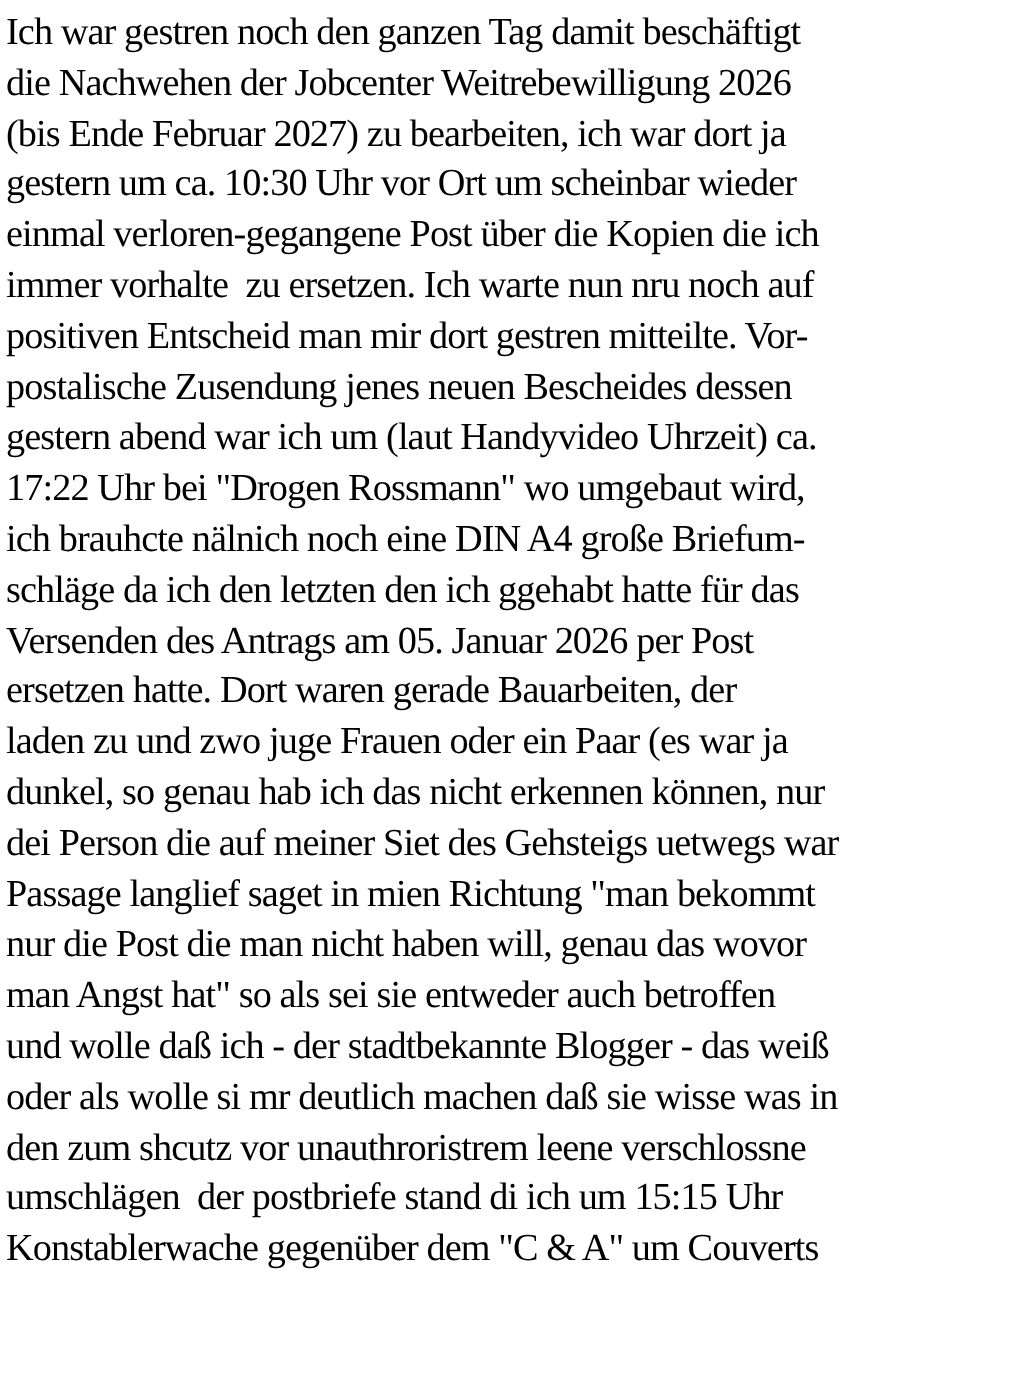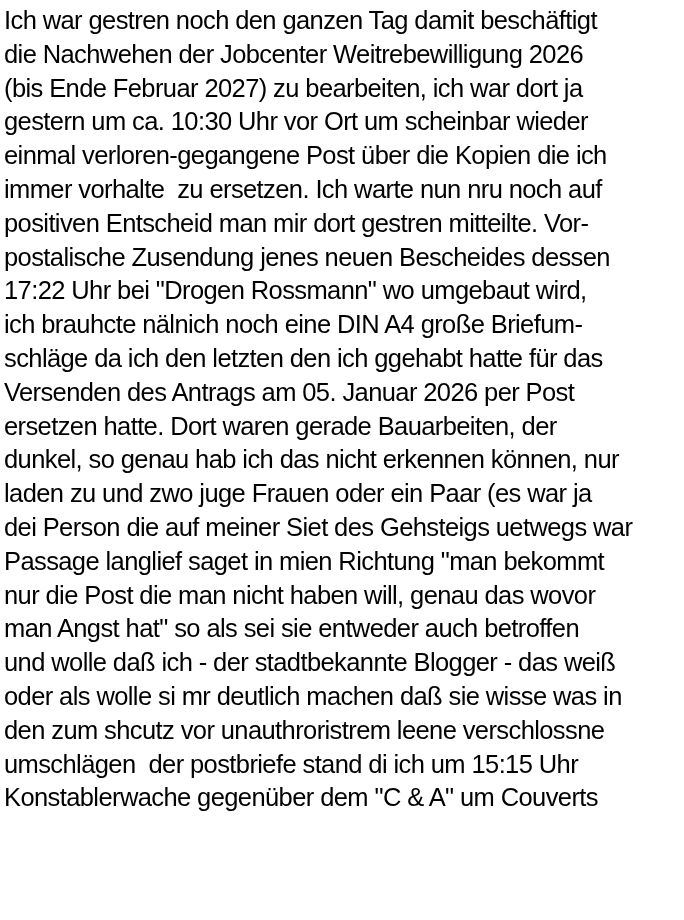--- a/index.html
+++ b/index.html
@@ -13,21 +13,21 @@
     overflow: hidden;
   }
   .page {
     width: 684px;
     height: 920px;
     box-sizing: border-box;
     padding: 4px 0 0 4px;
     background: #ffffff;
   }
   .text-block {
-    font-family: Liberation Sans, sans-serif;
+    font-family: Liberation Serif, serif;
     font-size: 25.5px;
     line-height: 33.8px;
     letter-spacing: -0.6px;
     color: #000000;
   }
   .text-line {
     white-space: pre; 
     height: 33.8px;
   }
 </style>
@@ -37,27 +37,28 @@
 <div class="page">
   <div class="text-block">
     <div class="text-line">Ich war gestren noch den ganzen Tag damit beschäftigt</div>
     <div class="text-line">die Nachwehen der Jobcenter Weitrebewilligung 2026</div>
     <div class="text-line">(bis Ende Februar 2027) zu bearbeiten, ich war dort ja</div>
     <div class="text-line">gestern um ca. 10:30 Uhr vor Ort um scheinbar wieder</div>
     <div class="text-line">einmal verloren-gegangene Post über die Kopien die ich</div>
     <div class="text-line">immer vorhalte  zu ersetzen. Ich warte nun nru noch auf</div>
     <div class="text-line">positiven Entscheid man mir dort gestren mitteilte. Vor-</div>
     <div class="text-line">postalische Zusendung jenes neuen Bescheides dessen</div>
+    <div class="text-line">gestern abend war ich um (laut Handyvideo Uhrzeit) ca.</div>
     <div class="text-line">17:22 Uhr bei "Drogen Rossmann" wo umgebaut wird,</div>
     <div class="text-line">ich brauhcte nälnich noch eine DIN A4 große Briefum-</div>
     <div class="text-line">schläge da ich den letzten den ich ggehabt hatte für das</div>
     <div class="text-line">Versenden des Antrags am 05. Januar 2026 per Post</div>
     <div class="text-line">ersetzen hatte. Dort waren gerade Bauarbeiten, der</div>
+    <div class="text-line">laden zu und zwo juge Frauen oder ein Paar (es war ja</div>
     <div class="text-line">dunkel, so genau hab ich das nicht erkennen können, nur</div>
-    <div class="text-line">laden zu und zwo juge Frauen oder ein Paar (es war ja</div>
     <div class="text-line">dei Person die auf meiner Siet des Gehsteigs uetwegs war</div>
     <div class="text-line">Passage langlief saget in mien Richtung "man bekommt</div>
     <div class="text-line">nur die Post die man nicht haben will, genau das wovor</div>
     <div class="text-line">man Angst hat" so als sei sie entweder auch betroffen</div>
     <div class="text-line">und wolle daß ich - der stadtbekannte Blogger - das weiß</div>
     <div class="text-line">oder als wolle si mr deutlich machen daß sie wisse was in</div>
     <div class="text-line">den zum shcutz vor unauthroristrem leene verschlossne</div>
     <div class="text-line">umschlägen  der postbriefe stand di ich um 15:15 Uhr</div>
     <div class="text-line">Konstablerwache gegenüber dem "C &amp; A" um Couverts</div>
   </div>

